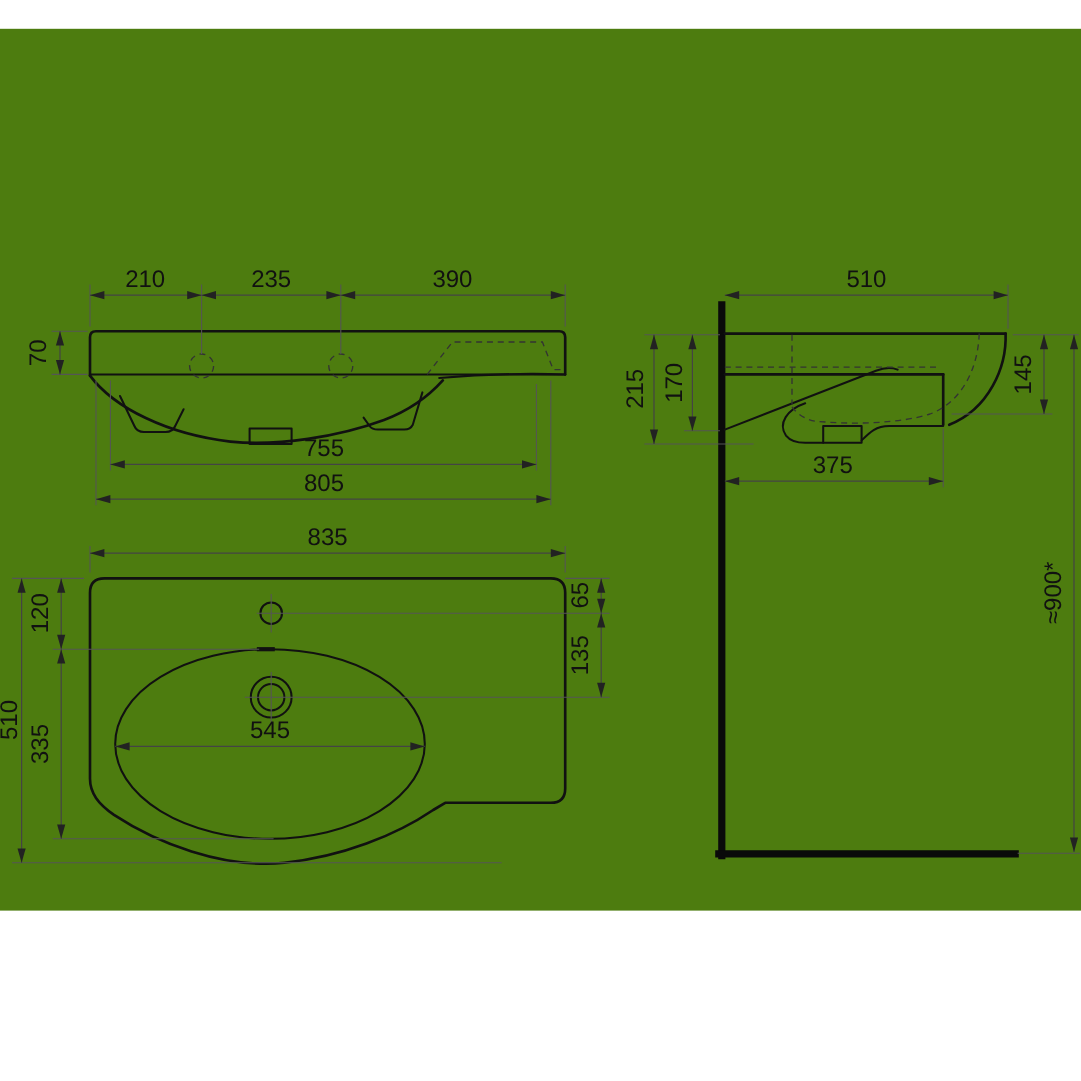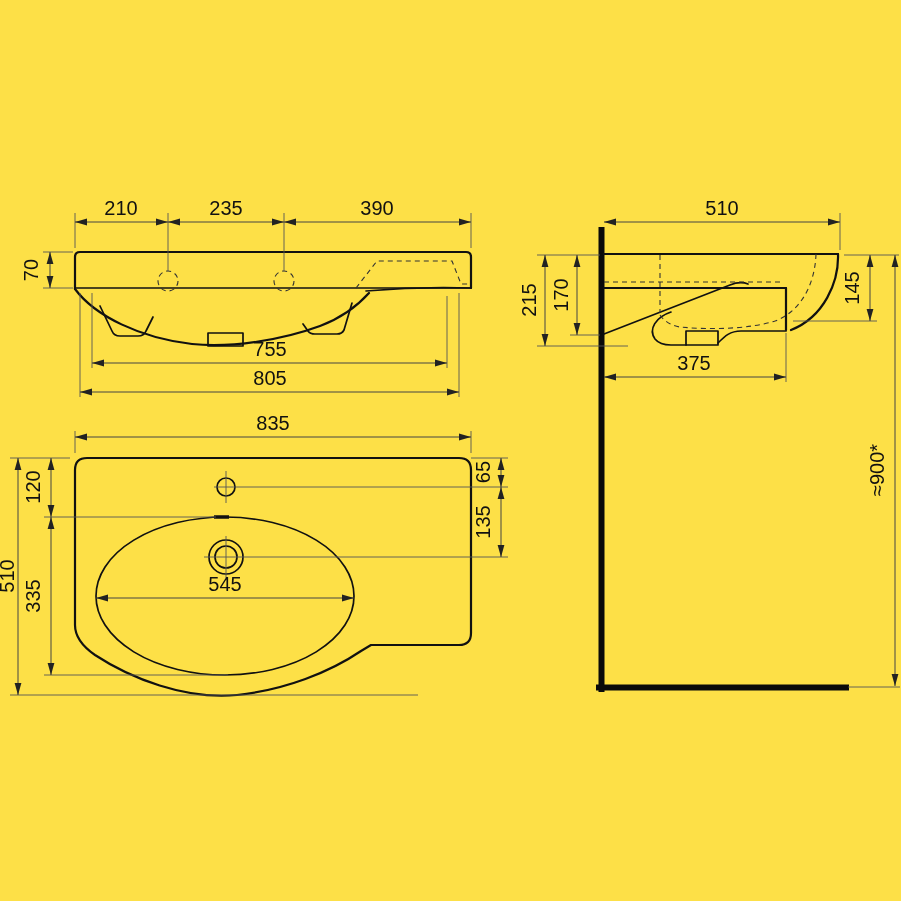--- a/index.html
+++ b/index.html
@@ -1,17 +1,17 @@
 <!DOCTYPE html>
 <html><head>
 <meta charset="utf-8">
 <style>
   html,body{margin:0;padding:0;background:#ffffff;}
-  .stage{position:relative;width:901px;height:901px;background:#fde047;overflow:hidden;
-         font-family:"Liberation Sans", sans-serif;}
+  .stage{position:relative;width:901px;height:735px;background:#4d7c0f;overflow:hidden;
+         font-family:"Liberation Sans", sans-serif;margin-top:24px;}
   svg{display:block;}
   .obj{fill:none;stroke:#111111;stroke-width:2.2;stroke-linecap:round;stroke-linejoin:round;}
   .obj2{fill:none;stroke:#111111;stroke-width:1.7;stroke-linecap:round;stroke-linejoin:round;}
   .hid{fill:none;stroke:#333333;stroke-width:1.1;stroke-dasharray:5 4;stroke-linecap:butt;}
   .dim{fill:none;stroke:#444444;stroke-width:1;}
   .ext{fill:none;stroke:#555555;stroke-width:0.9;}
   .thick{fill:none;stroke:#0a0a0a;stroke-width:6;stroke-linecap:square;}
   text{fill:#111111;font-size:20px;font-family:"Liberation Sans", sans-serif;}
   .mid{text-anchor:middle;}
 </style>

